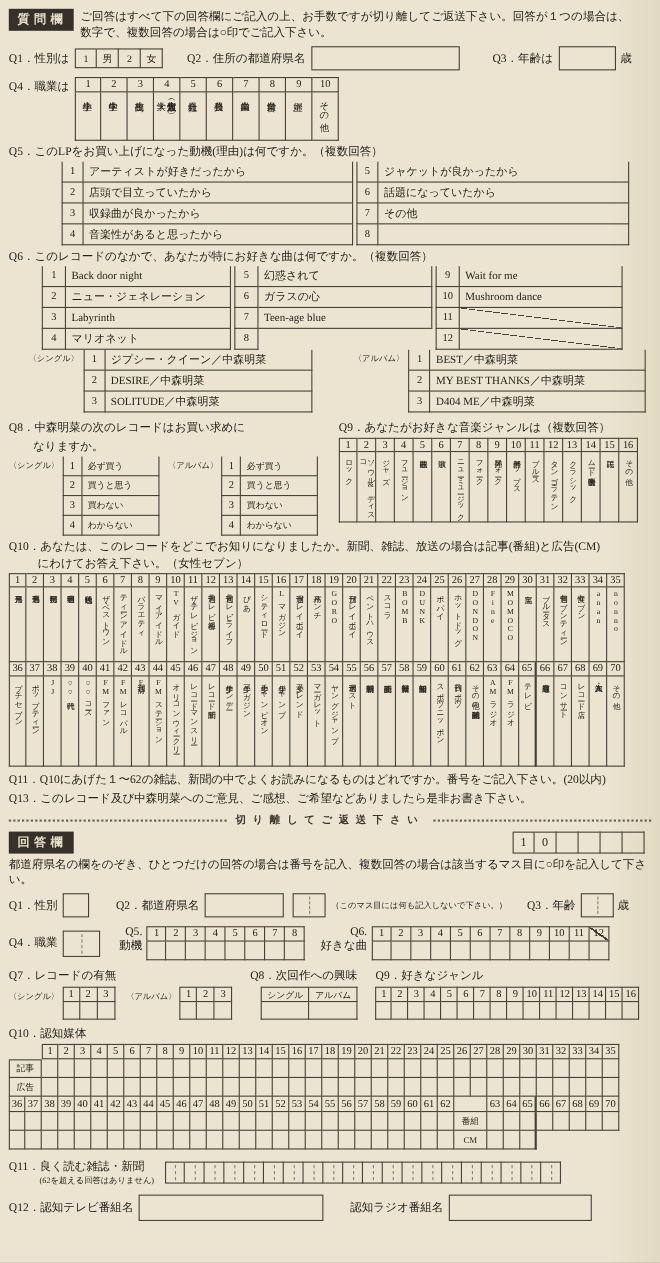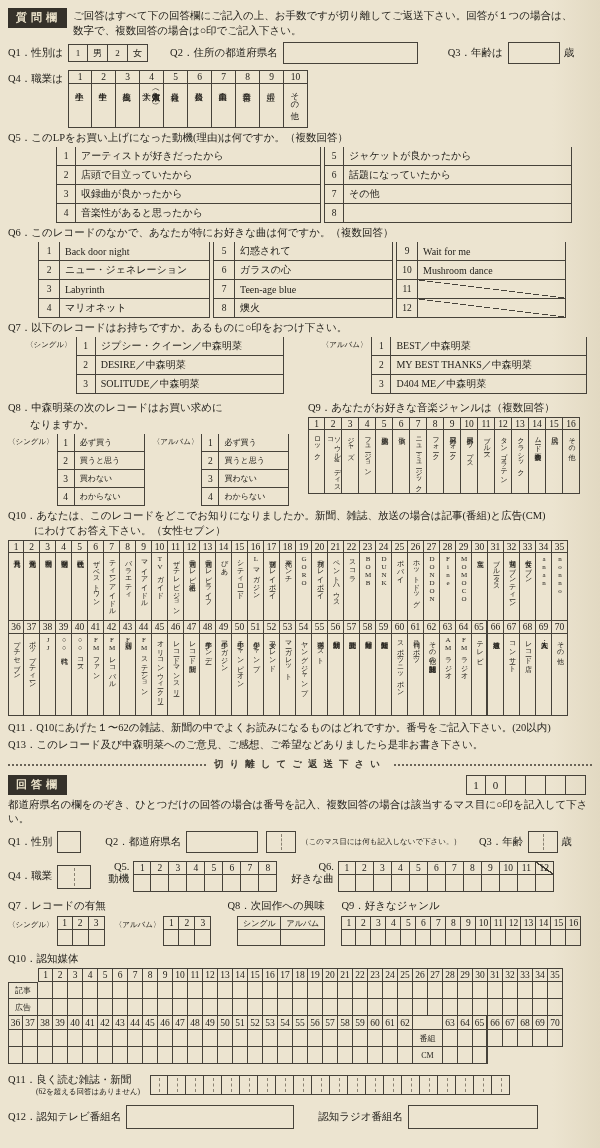--- a/index.html
+++ b/index.html
@@ -179,41 +179,39 @@
               <span class="c w22 bl num">5</span>
               <span class="c lab" style="width:158px;">幻惑されて</span>
             </span><span class="tr rh19" style="display:flex;">
               <span class="c w22 bl num">6</span>
               <span class="c lab" style="width:158px;">ガラスの心</span>
             </span><span class="tr rh19" style="display:flex;">
               <span class="c w22 bl num">7</span>
               <span class="c lab" style="width:158px;">Teen-age blue</span>
             </span><span class="tr rh19" style="display:flex;">
               <span class="c w22 bl num">8</span>
-              <span class="c lab" style="width:158px;">燠火</span>
             </span></span>
       </div>
       <div style="margin-left:3px;" class="q6c3">
         <span data-repeat="qs.q6_col3"><span class="tr rh19" style="display:flex;">
               <span class="c w22 bl num">9</span>
               <span class="c lab q6lab3" style="width:148px;">Wait for me</span>
             </span><span class="tr rh19" style="display:flex;">
               <span class="c w22 bl num">10</span>
               <span class="c lab q6lab3" style="width:148px;">Mushroom dance</span>
             </span><span class="tr rh19" style="display:flex;">
               <span class="c w22 bl num">11</span>
               <span class="c lab q6lab3" style="width:148px;"></span>
             </span><span class="tr rh19" style="display:flex;">
               <span class="c w22 bl num">12</span>
               <span class="c lab q6lab3" style="width:148px;"></span>
             </span></span>
       </div>
     </div>
 
-    <div class="qt">Q7．以下のレコードはお持ちですか。あるものに○印をおつけ下さい。</div>
     <div class="qrow" style="margin-left:18px;">
       <span class="tiny" style="margin-top:3px;">〈シングル〉</span>
       <div style="margin-left:4px;">
         <span data-repeat="qs.q7_singles"><span class="tr rh19" style="display:flex;">
               <span class="c w20 bl num">1</span>
               <span class="c lab" style="width:188px;">ジプシー・クイーン／中森明菜</span>
             </span><span class="tr rh19" style="display:flex;">
               <span class="c w20 bl num">2</span>
               <span class="c lab" style="width:188px;">DESIRE／中森明菜</span>
             </span><span class="tr rh19" style="display:flex;">

